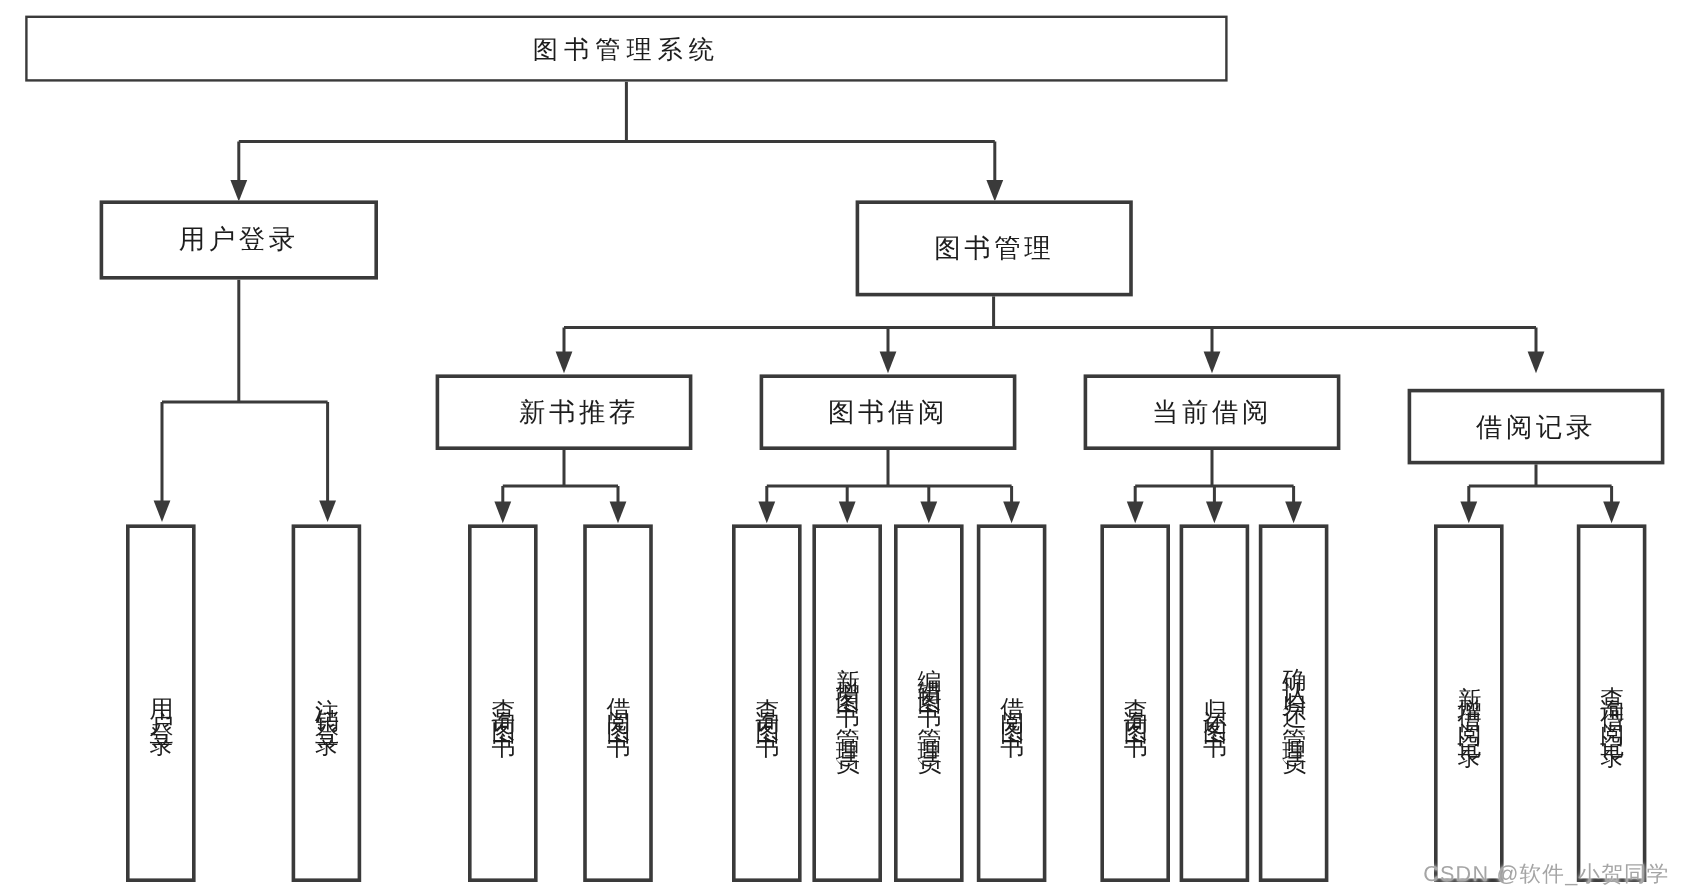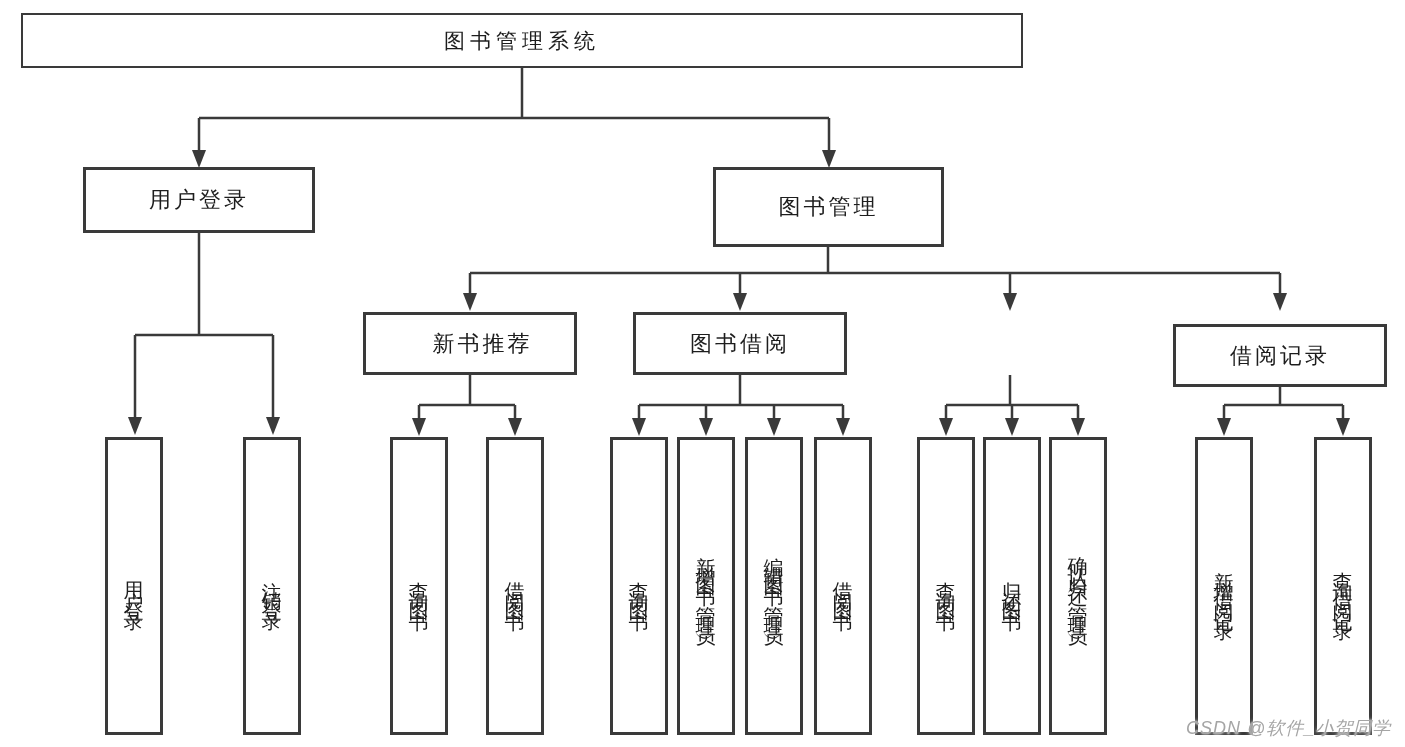--- a/index.html
+++ b/index.html
@@ -53,21 +53,20 @@
   .watermark {
     position: absolute;
     left: 1186px;
     top: 716px;
     font-size: 18px;
     color: #a5a5a5;
     letter-spacing: 1px;
     white-space: nowrap;
     z-index: 3;
     text-shadow: 0 0 2px #ffffff, 0 0 4px #ffffff;
-    font-style: italic;
   }
 </style>
 </head>
 <body>
 
 <div class="canvas">
 
   <svg class="connectors" width="1405" height="747" viewBox="0 0 1405 747">
     <g stroke="#3a3a3a" stroke-width="2.5" fill="none">
       <path d="M522 68 V118 M199 118 H829 M199 118 V152 M829 118 V152"></path>
@@ -111,20 +110,23 @@
   <div class="node hbox" style="left:713px; top:167px; width:231px; height:80px;">
     <span>图书管理</span>
   </div>
 
   <div class="node hbox" style="left:363px; top:312px; width:214px; height:63px;padding-left:25px;">
     <span>新书推荐</span>
   </div>
   <div class="node hbox" style="left:633px; top:312px; width:214px; height:63px;">
     <span>图书借阅</span>
   </div>
+  <div class="node hbox" style="left:903px; top:312px; width:214px; height:63px;">
+    <span>当前借阅</span>
+  </div>
   <div class="node hbox" style="left:1173px; top:312px; width:214px; height:63px;margin-top:12px;">
     <span>借阅记录</span>
   </div>
 
   <div class="node vbox" style="left:105px; top:437px; width:58px; height:298px;">
     <span class="vtext">用户登录</span>
   </div>
   <div class="node vbox" style="left:243px; top:437px; width:58px; height:298px;">
     <span class="vtext">注销登录</span>
   </div>

